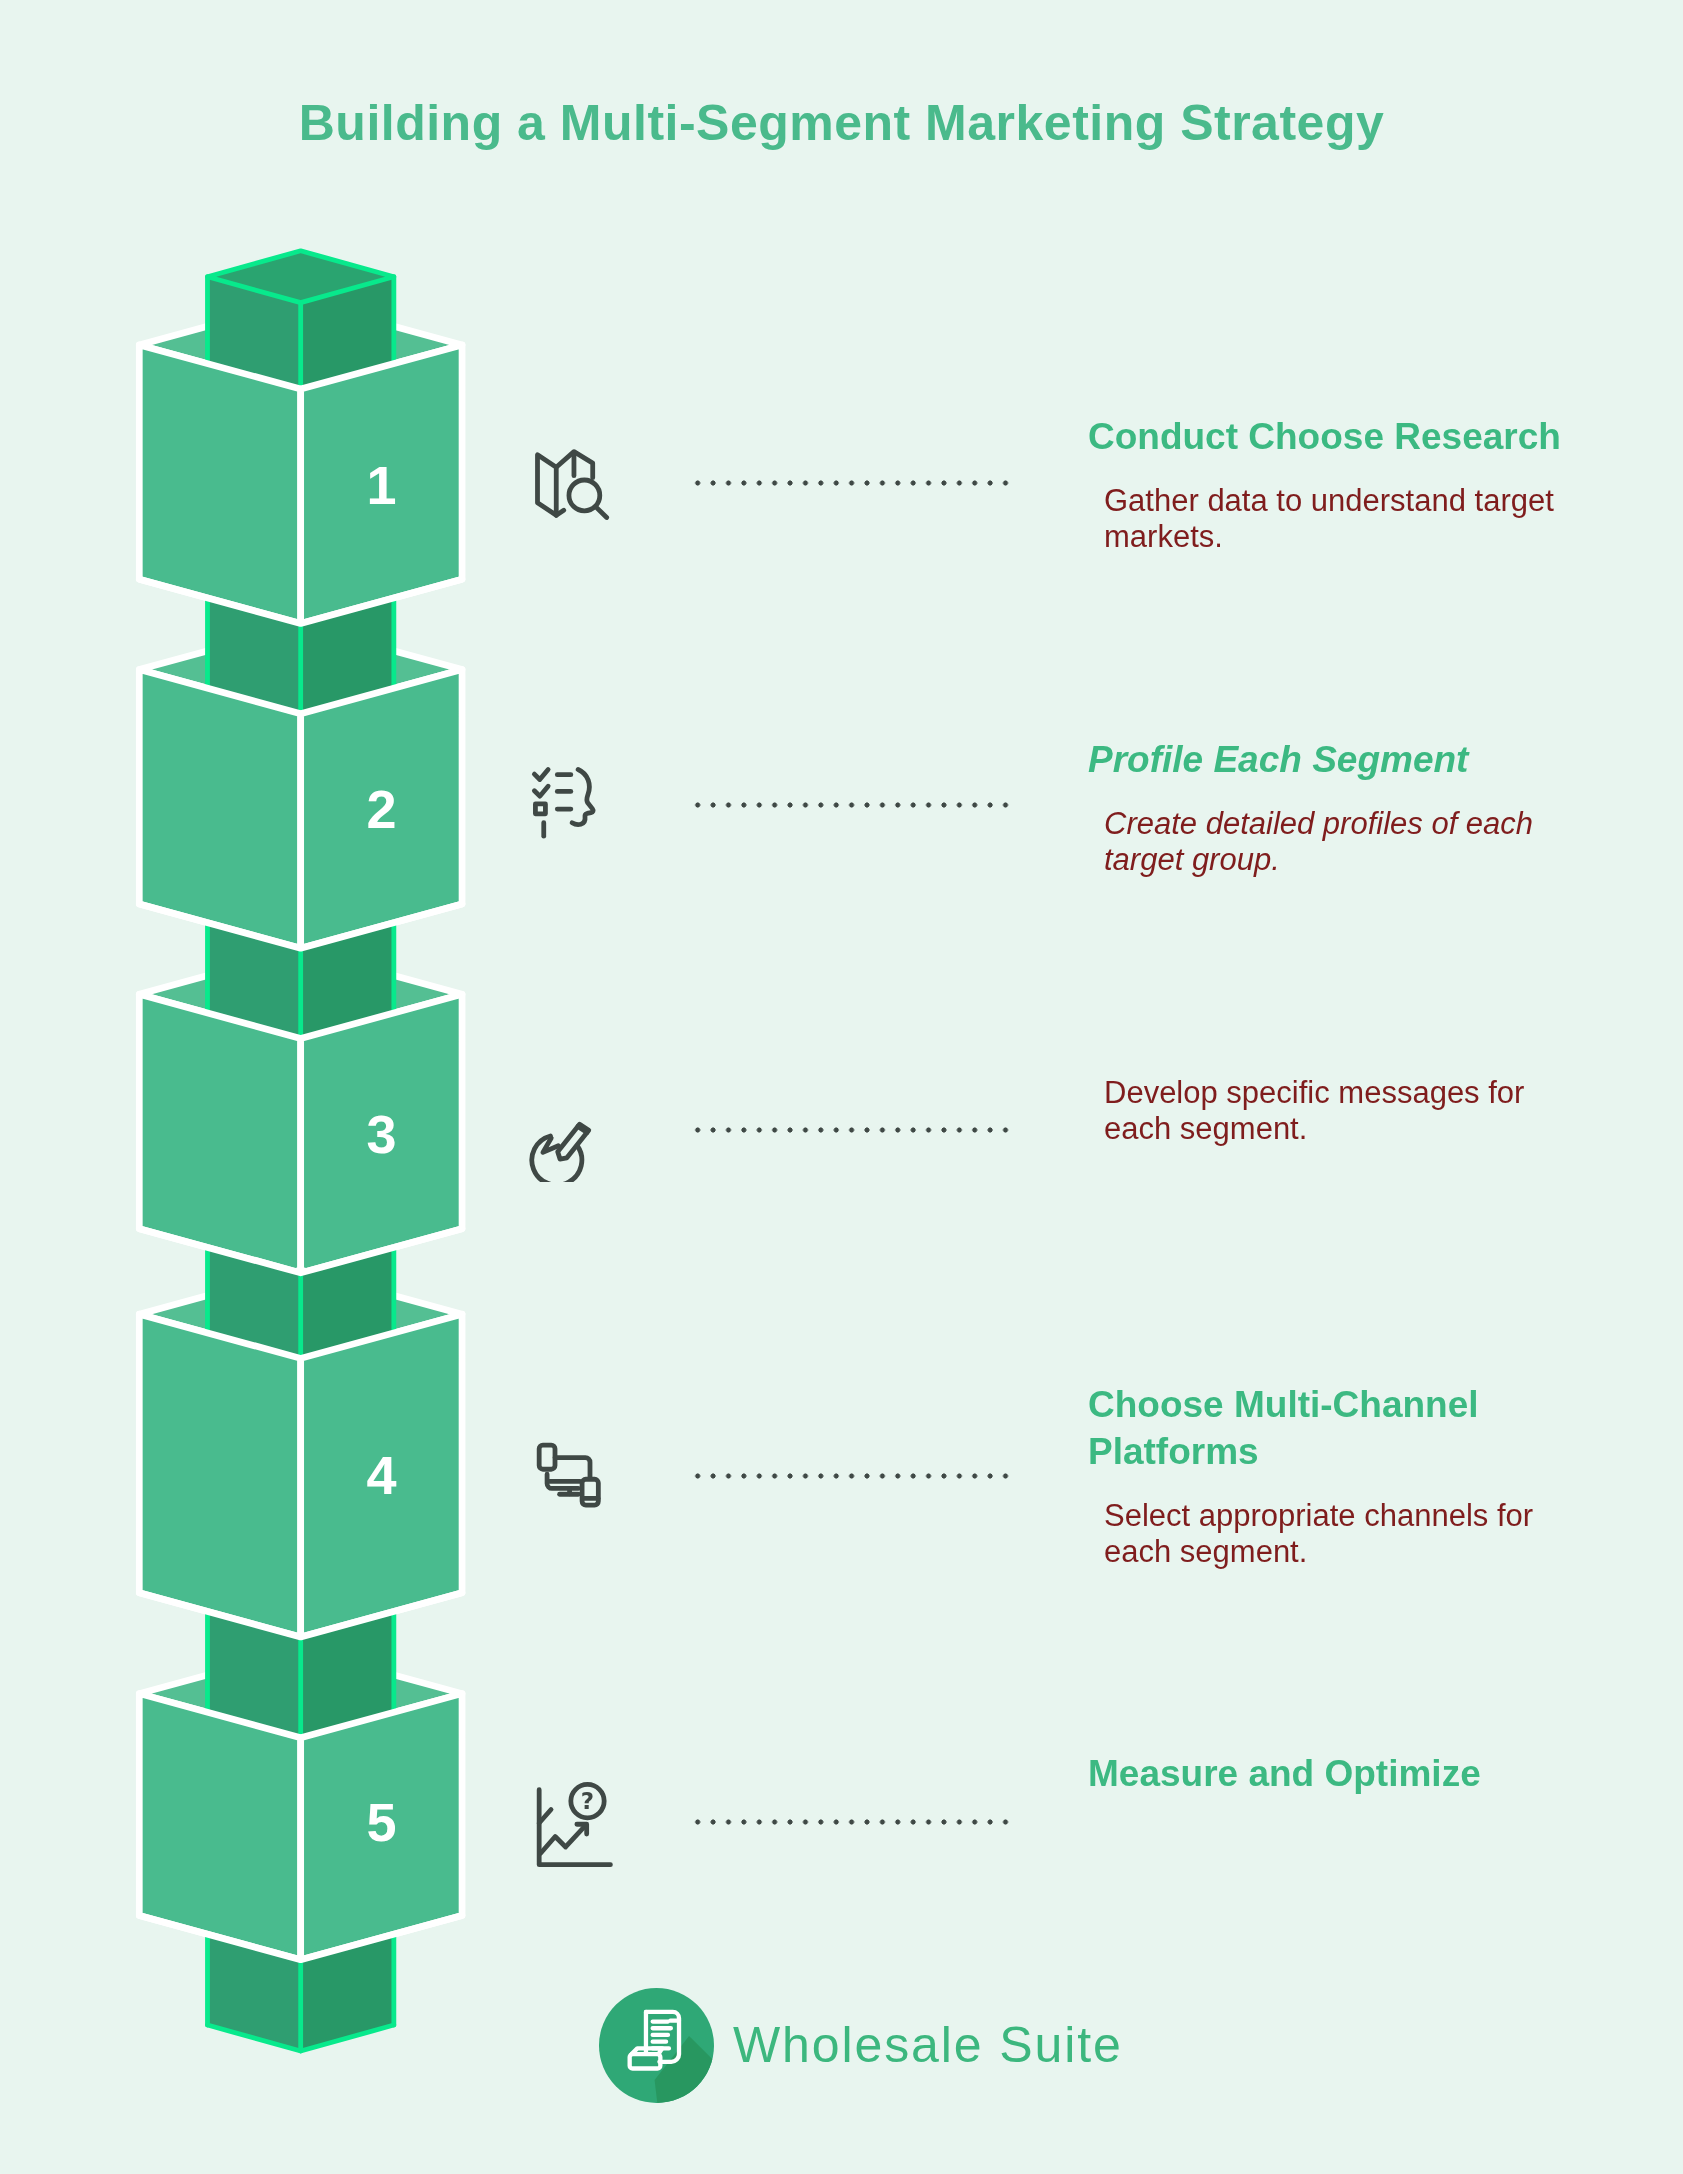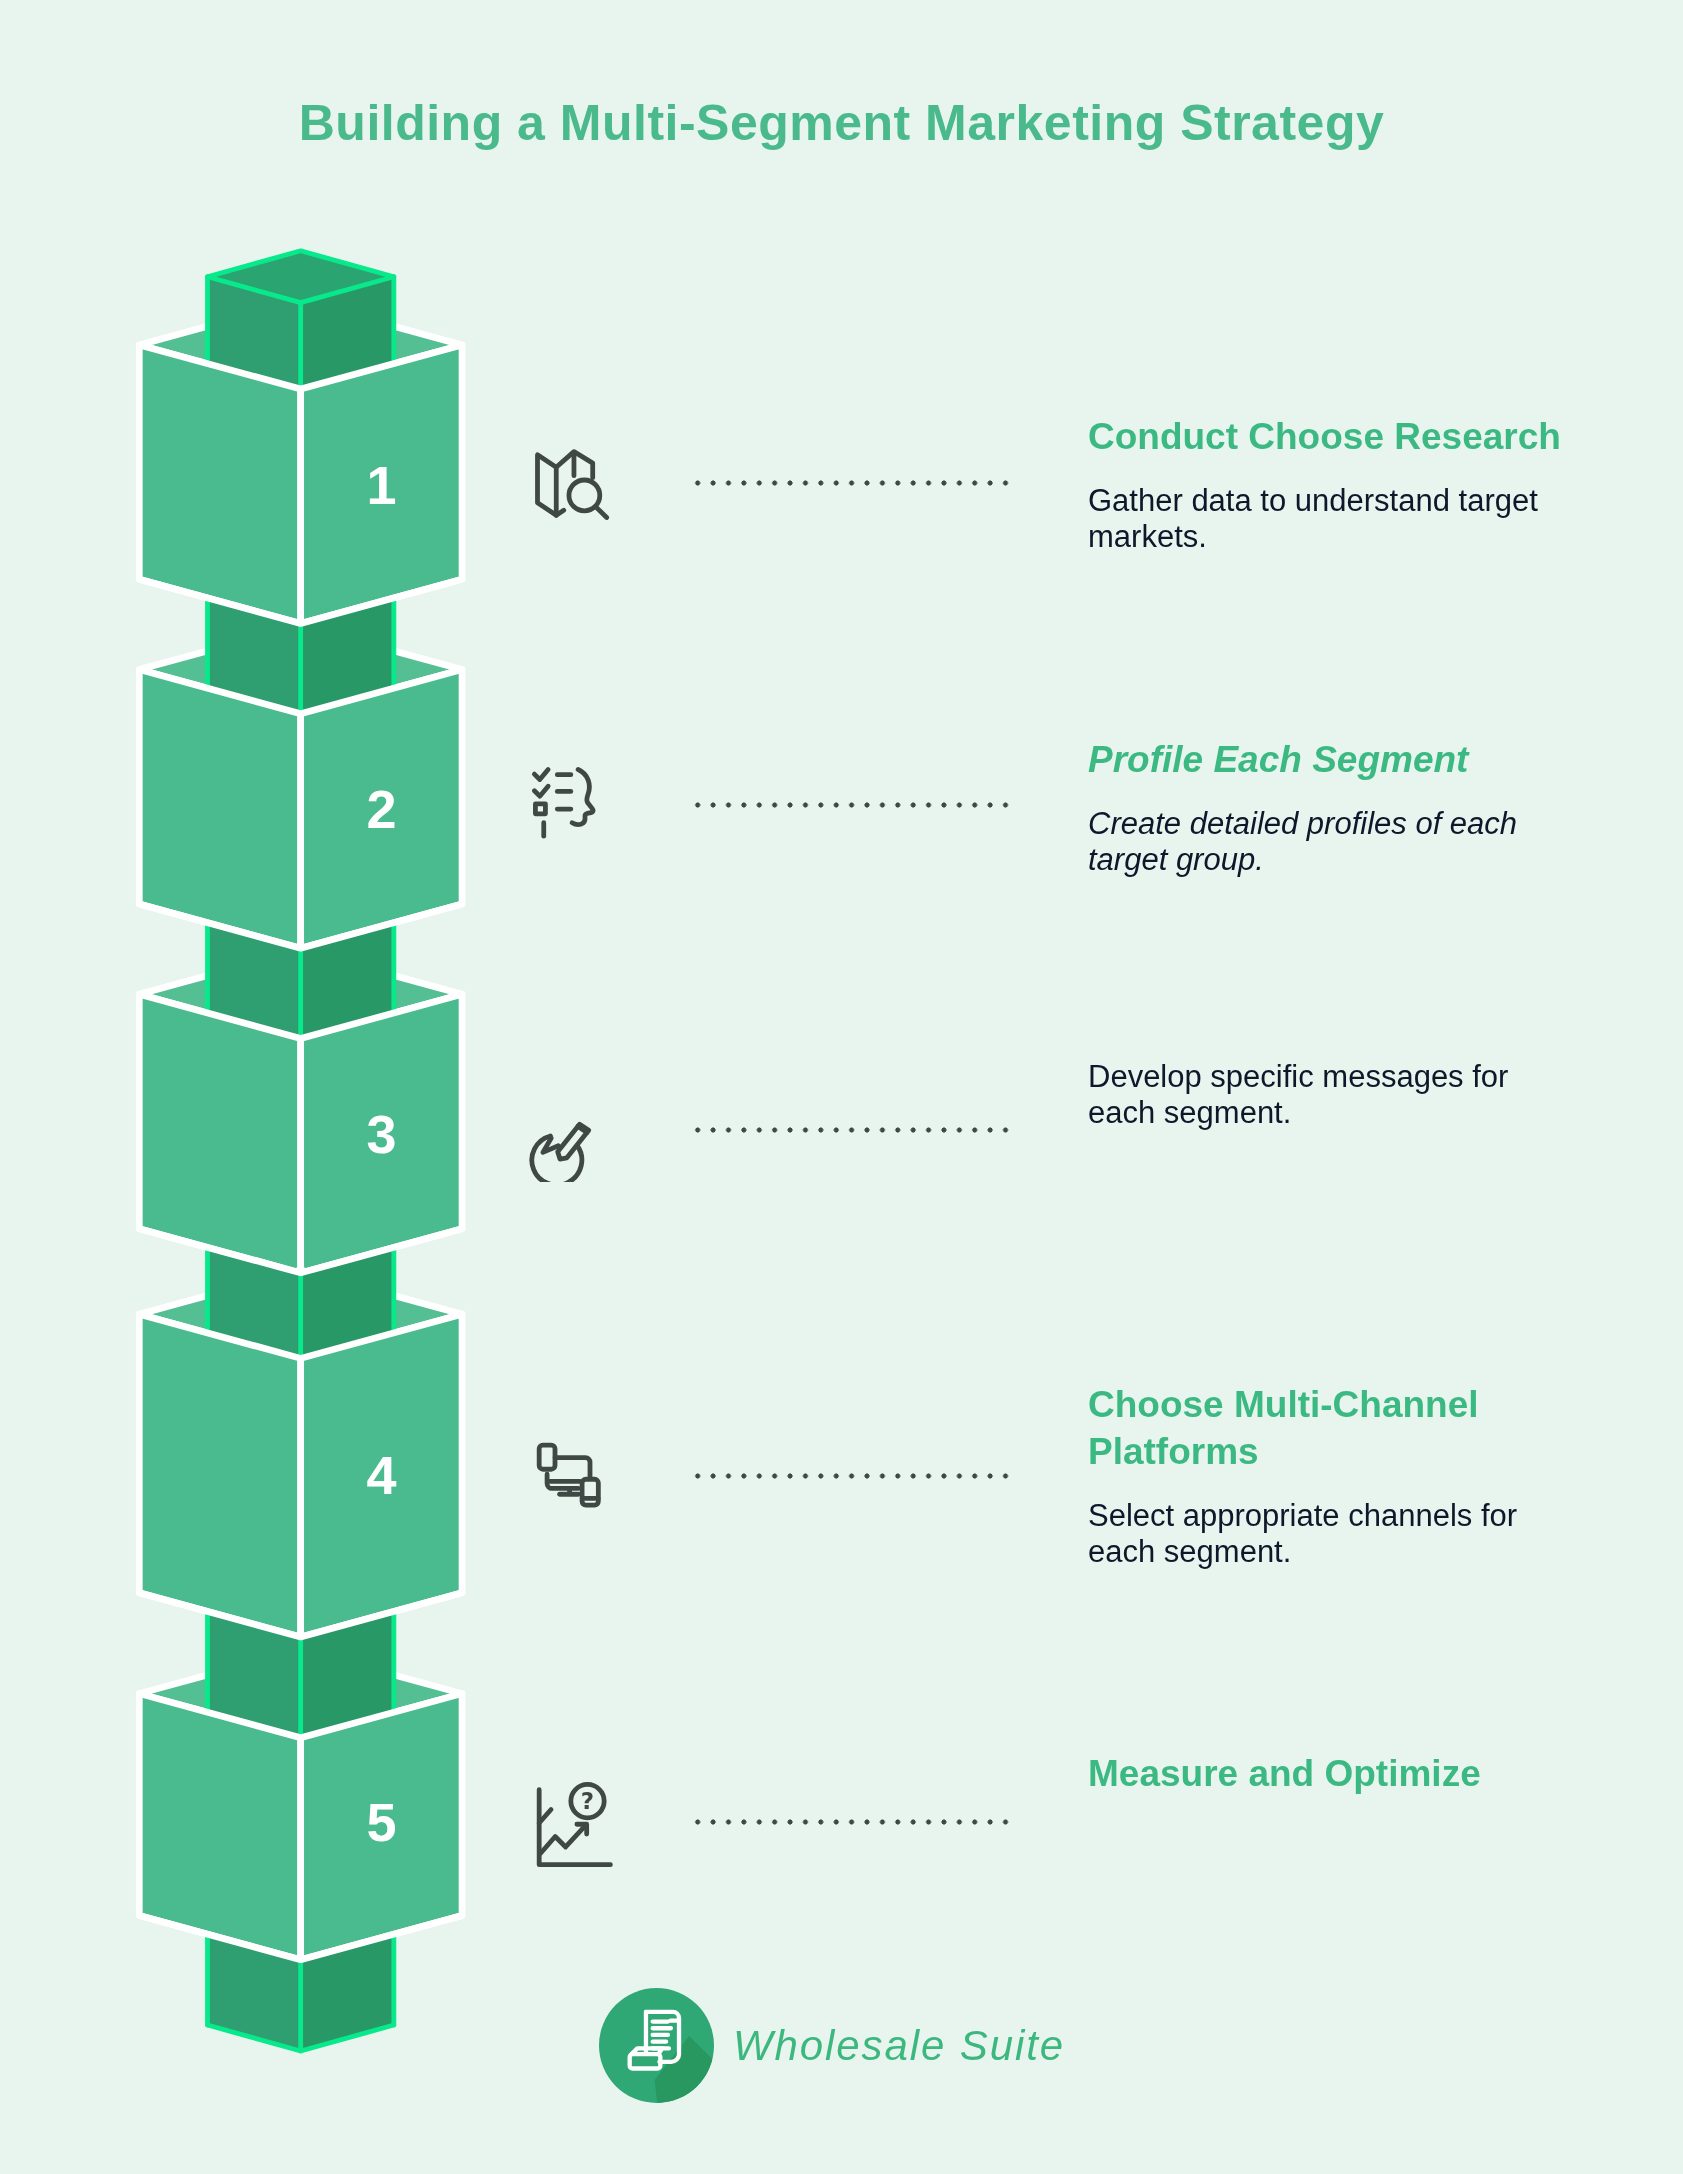--- a/index.html
+++ b/index.html
@@ -34,26 +34,26 @@
     background-image:radial-gradient(circle, #3f4845 2.2px, rgba(0,0,0,0) 2.8px);
     background-size:15.4px 5.8px;background-repeat:repeat-x;background-position:0 center;
   }
   
   .step-text{left:1088px;width:500px;}
   .step-text h3{
     margin:0 0 23px 0;font-size:37px;line-height:47px;font-weight:bold;
     color:#3cb982;white-space:pre-line;
   }
   .step-text p{
-    margin:0;font-size:31px;line-height:36px;color:#0f172a;white-space:pre-line;
+    margin:16px;font-size:31px;line-height:36px;color:#7f1d1d;white-space:pre-line;
   }
   
   #brand-text{
-    left:733px;top:2014px;font-size:42px;line-height:63px;
-    color:#3cb77e;letter-spacing:1.9px;font-style:italic;
+    left:733px;top:2014px;font-size:50px;line-height:63px;
+    color:#3cb77e;letter-spacing:1.9px;
   }
 </style>
 </head>
 <body>
 
 <div class="abs" id="page-title">Building a Multi-Segment Marketing Strategy</div>
 
 <svg id="tower" class="abs" width="1683" height="2174" viewBox="0 0 1752 2263">
   <g stroke-linejoin="round" stroke-linecap="round">
 

